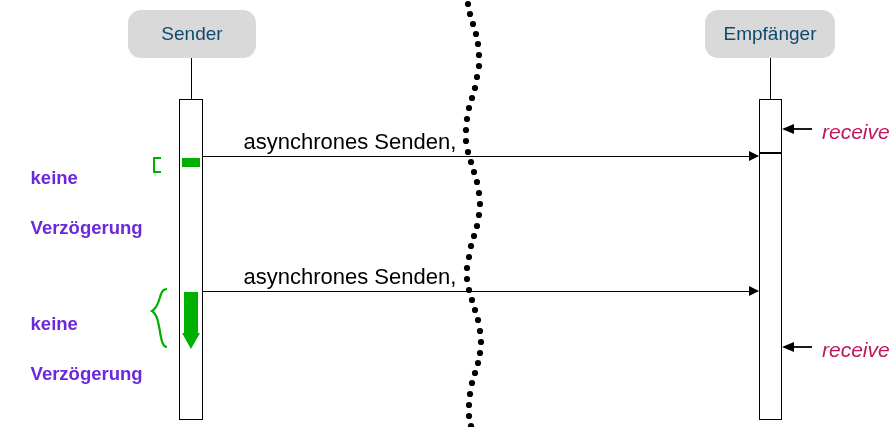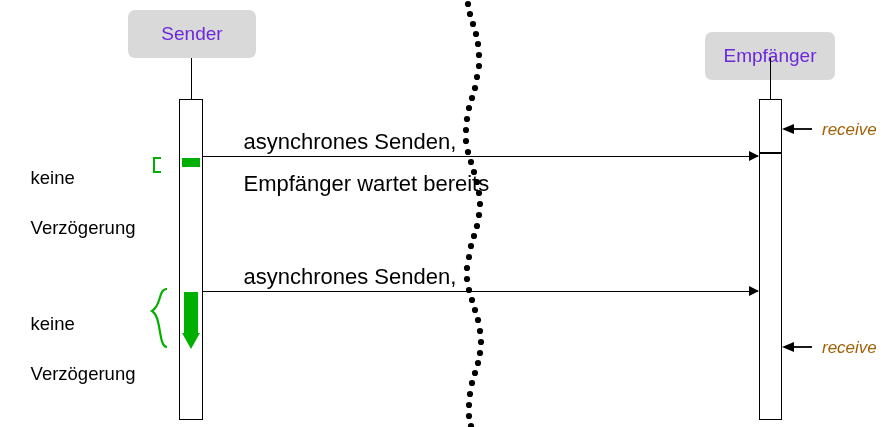--- a/index.html
+++ b/index.html
@@ -11,40 +11,39 @@
     position: relative;
     width: 896px;
     height: 427px;
     background: #ffffff;
     font-family: "Liberation Sans", sans-serif;
     overflow: hidden;
   }
   .lifeline-head {
     position: absolute;
     background: #d9d9d9;
-    border-radius: 7px;
+    border-radius: 13px;
     display: flex;
     align-items: center;
     justify-content: center;
     font-size: 19px;
-    color: #6d28d9;
+    color: #0c4a6e;
     box-sizing: border-box;
   }
   #sender-head {
     left: 128px;
     top: 10px;
     width: 128px;
     height: 48px;
   }
   #empfaenger-head {
     left: 705px;
     top: 10px;
     width: 130px;
     height: 48px;
-    margin-top: 22px;
   }
   .lifeline-line {
     position: absolute;
     width: 0;
     border-left: 1.5px solid #000000;
   }
   .activation {
     position: absolute;
     background: #ffffff;
     border: 1.5px solid #000000;
@@ -75,28 +74,29 @@
     position: absolute;
     font-size: 22px;
     line-height: 21px;
     color: #000000;
     white-space: pre;
   }
   .side-label {
     position: absolute;
     font-size: 18.5px;
     line-height: 25px;
-    color: #000000;
+    color: #6d28d9;
     white-space: pre;
+    font-weight: bold;
   }
   .receive-label {
     position: absolute;
-    font-size: 17px;
+    font-size: 21px;
     font-style: italic;
-    color: #a16207;
+    color: #be185d;
     white-space: pre;
   }
   .green-bar {
     position: absolute;
     background: #00b000;
   }
   svg.overlay {
     position: absolute;
     left: 0;
     top: 0;
@@ -193,21 +193,20 @@
 
     <line x1="812" y1="129" x2="790" y2="129" stroke="#000000" stroke-width="1.8"></line>
     <polygon points="782,129 794,124 794,134" fill="#000000"></polygon>
 
     <line x1="812" y1="347" x2="790" y2="347" stroke="#000000" stroke-width="1.8"></line>
     <polygon points="782,347 794,342 794,352" fill="#000000"></polygon>
   </svg>
 
   <div class="msg-label" style="left:219px; top:110px;">
     <span>asynchrones Senden,</span><br>
-    <span>Empfänger wartet bereits</span>
   </div>
 
   <div class="side-label" style="left:10px; top:140px;">
     <span>keine</span><br>
     <span>Verzögerung</span>
   </div>
 
   <div class="side-label" style="left:10px; top:286px;">
     <span>keine</span><br>
     <span>Verzögerung</span>

